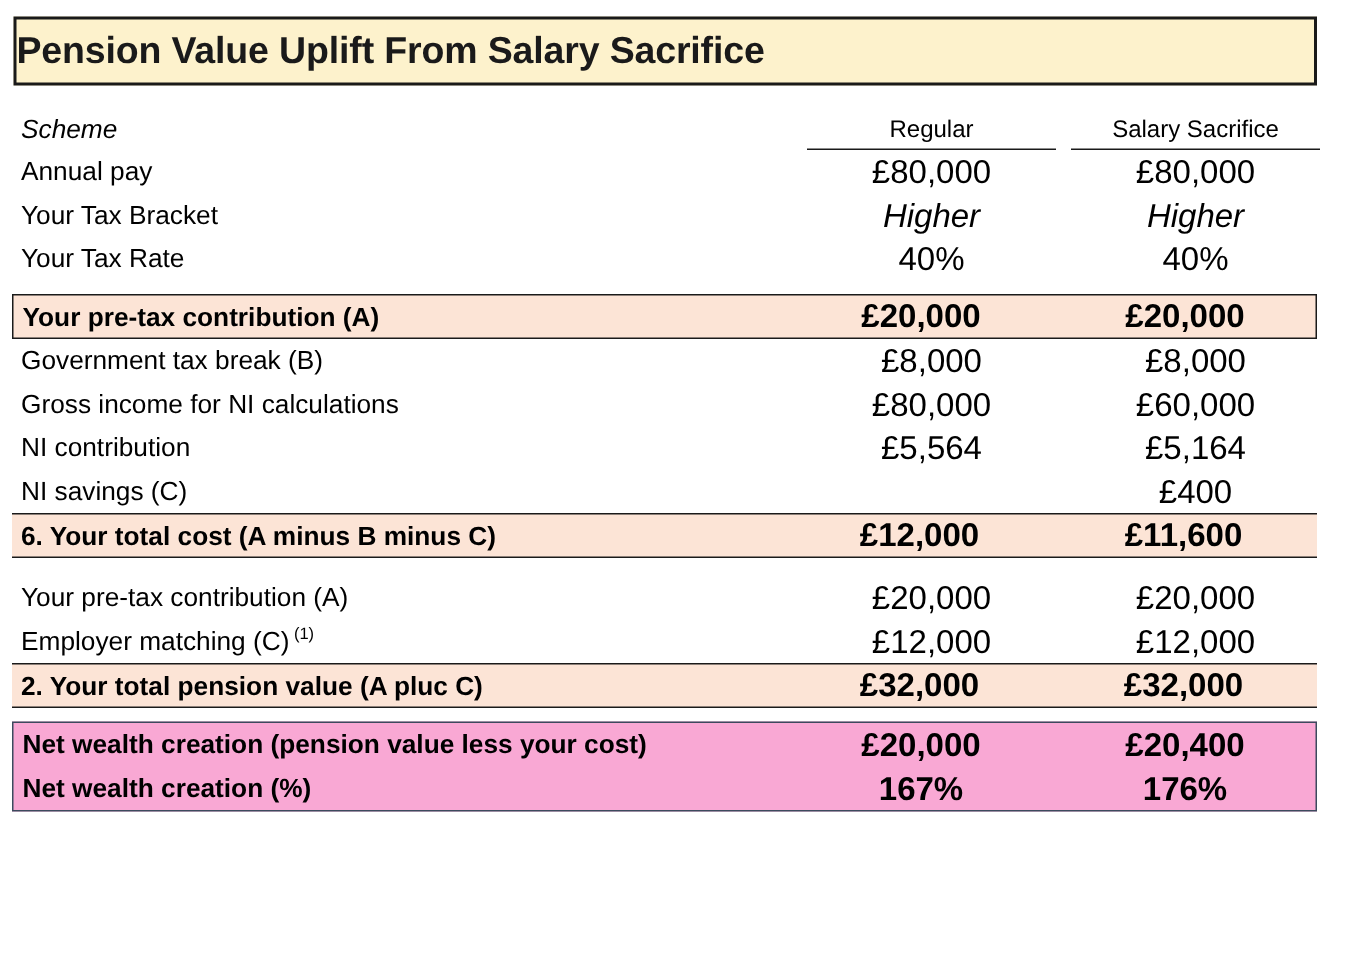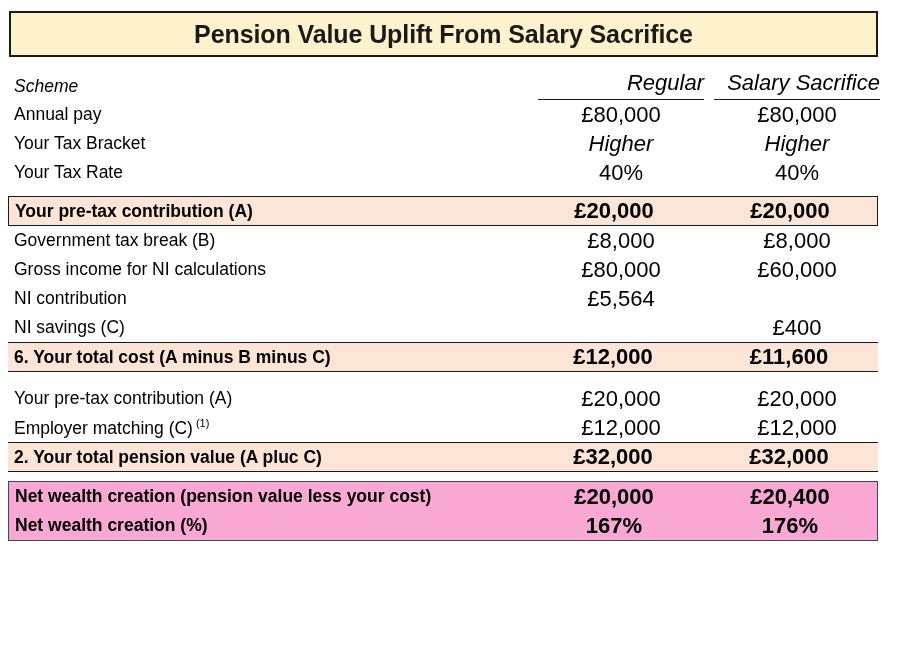--- a/index.html
+++ b/index.html
@@ -27,21 +27,20 @@
     position: absolute;
     left: 9px;
     top: 11px;
     width: 869px;
     height: 46px;
     background: #fdf2cc;
     border: 2px solid #1a1a1a;
     box-sizing: border-box;
     display: flex;
     align-items: center;
-    justify-content: center;
   }
   .title-text {
     font-size: 25px;
     font-weight: bold;
     letter-spacing: -0.1px;
     color: #1a1a1a;
     white-space: nowrap;
   }
 
   
@@ -79,25 +78,23 @@
   .row-header {
     height: 34px;
     align-items: flex-end;
   }
   .row-header .label {
     font-style: italic;
     font-size: 17.5px;
     padding-bottom: 3px;
   }
   .row-header .c1, .row-header .c2 {
-    font-style: italic;
-    font-size: 22px;
+    font-size: 16px;
     padding-bottom: 3px;
     border-bottom: 1.5px solid #1a1a1a;
-    text-align: right;
   }
 
   .italic-cell { font-style: italic; }
   .italic-label { }
 
   
   .row-hl {
     background: #fce4d6;
     height: 30px;
     border-top: 1.6px solid #1a1a1a;
@@ -205,20 +202,21 @@
 
     <div class="row">
       <div class="label">Gross income for NI calculations</div>
       <div class="c1">£80,000</div>
       <div class="c2">£60,000</div>
     </div>
 
     <div class="row">
       <div class="label">NI contribution</div>
       <div class="c1">£5,564</div>
+      <div class="c2">£5,164</div>
     </div>
 
     <div class="row">
       <div class="label">NI savings (C)</div>
       <div class="c1"></div>
       <div class="c2">£400</div>
     </div>
 
     <div class="row row-hl">
       <div class="label">6. Your total cost (A minus B minus C)</div>

